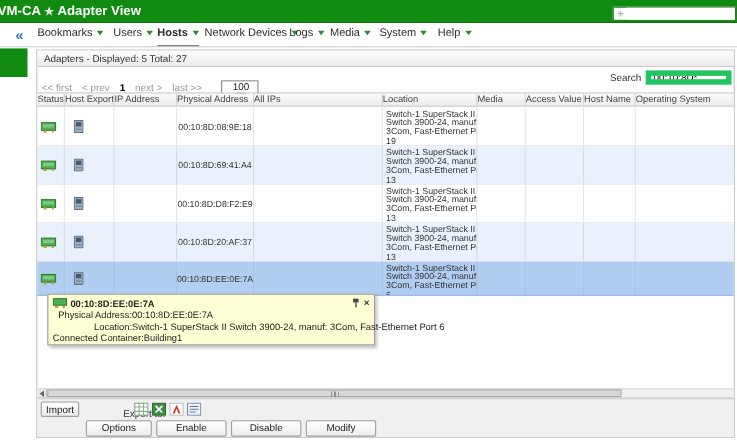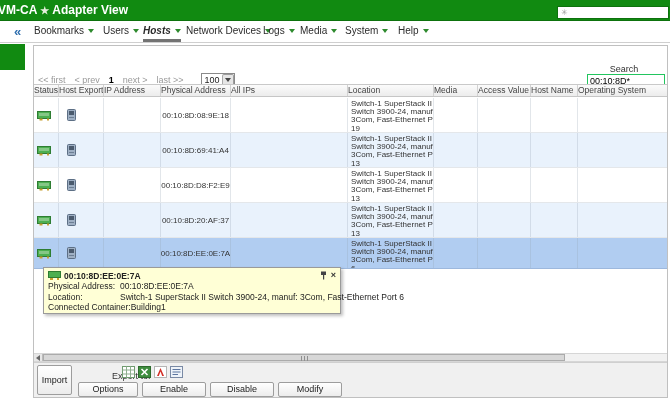--- a/index.html
+++ b/index.html
@@ -22,49 +22,49 @@
   
   .menubar { position:absolute; left:0; top:21px; width:670px; height:22px;
              background:#fff; border-bottom:1px solid #cfcfcf; }
   .collapse { position:absolute; left:14px; top:0; height:21px; line-height:21px;
               color:#2f6fae; font-size:13px; font-weight:bold; cursor:pointer; }
   .mitem { position:absolute; top:0; height:21px; line-height:20px; font-size:10px;
            color:#2b2b2b; cursor:pointer; white-space:nowrap; }
   .mitem .arr { display:inline-block; width:0; height:0; margin-left:4px; vertical-align:middle;
                 border-left:3px solid transparent; border-right:3px solid transparent;
                 border-top:4px solid #2d8a2d; }
-  .mitem.active { border-bottom:3px solid #737373; font-weight:bold;font-style:italic; }
+  .mitem.active { border-bottom:1px solid #737373; font-weight:bold; }
   .m0{left:34px}.m1{left:103px}.m2{left:143px}.m3{left:186px}
   .m4{left:263px}.m5{left:300px}.m6{left:345px}.m7{left:398px}
 
   
   .sidetab { position:absolute; left:0; top:44px; width:25px; height:26px; background:#118a11; cursor:pointer; }
 
   
   .panel { position:absolute; left:33px; top:45px; width:635px; height:353px;
            background:#fff; border:1px solid #c0c0c0; }
   .phead { position:absolute; left:0; top:0; width:633px; height:15px;
            background:linear-gradient(#fcfcfc,#ebebeb); border-bottom:1px solid #cdcdcd;
            font-size:9px; color:#333; line-height:14px; padding-left:6px; }
 
   
   .pager { position:absolute; left:4px; top:27px; font-size:9px; color:#9a9a9a;
            display:flex; align-items:center; white-space:nowrap; }
   .pager .pg { margin-right:9px; cursor:pointer; }
   .pager .cur { color:#000; font-weight:bold; margin-right:9px; }
   .psel { display:inline-flex; margin-left:8px; width:34px; height:14px; border:1px solid #8a8a8a;
-          background:#fff; font-size:9px; color:#222; align-items:center; cursor:pointer; }
+          background:#fff; font-size:9px; color:#222; align-items:center; cursor:pointer;flex-direction:column; }
   .psel .val { flex:1; padding-left:3px; }
   .psel .btn { width:12px; height:12px; background:#e6e6e6; border-left:1px solid #aaa;
                display:flex; align-items:center; justify-content:center; }
   .psel .btn i { width:0; height:0; border-left:3px solid transparent; border-right:3px solid transparent;
                  border-top:4px solid #444; }
-  .tsearch { position:absolute; top:18px; right:2px; display:flex; align-items:center; font-size:9px; color:#333;flex-direction:column; }
+  .tsearch { position:absolute; top:18px; right:2px; display:flex; align-items:center; font-size:9px; color:#333; }
   .tsearch label { margin-right:4px; }
-  .tsearch input { width:78px; height:13px; border:1px solid #22c55e; font-size:9px; padding:0 2px;
+  .tsearch input { width:78px; height:13px; border:5px solid #22c55e; font-size:9px; padding:0 2px;
                    font-family:"Liberation Sans", sans-serif; }
 
   
   .thead, .trow { display:grid;
     grid-template-columns:25px 45px 57px 70px 117px 86px 44px 53px 47px minmax(0,1fr); }
   .thead { position:absolute; left:0; top:38px; width:633px; height:13px;
            background:linear-gradient(#fbfbfb,#ececec); border-top:1px solid #c9c9c9;
            border-bottom:1px solid #c6c6c6; }
   .thead .hc { font-size:8.5px; color:#444; text-align:left; line-height:11px;
                border-right:1px solid #d2d2d2; overflow:hidden; white-space:nowrap; cursor:pointer; }
@@ -92,37 +92,37 @@
               border:1px solid #ababab; cursor:grab; }
   .hs-grip { position:absolute; left:50%; top:1px; width:7px; height:5px; margin-left:-3px;
              background:repeating-linear-gradient(90deg,#8f8f8f 0 1px,transparent 1px 3px); }
 
   
   .pfoot { position:absolute; left:0; top:316px; width:633px; height:35px;
            background:#f0f0f0; border-top:1px solid #cfcfcf; }
   .btn { background:linear-gradient(#ffffff,#ececec); border:1px solid #9d9d9d; border-radius:2px;
          font-size:9px; color:#222; text-align:center; cursor:pointer;
          font-family:"Liberation Sans", sans-serif; }
-  .btn-import { position:absolute; left:3px; top:2px; width:35px; height:30px; line-height:12px;text-align:center; }
+  .btn-import { position:absolute; left:3px; top:2px; width:35px; height:14px; line-height:12px;text-align:center; }
   .exp-label { position:absolute; left:44px; top:8px; font-size:9px; color:#333;padding-left:34px; }
   .exp-icons { position:absolute; left:88px; top:3px; display:flex; gap:3px; }
   .exp-icons svg { cursor:pointer; }
   .btn-row { position:absolute; left:2px; top:19px; display:flex; gap:4px;padding-left:42px; }
   .btn-row .btn { height:15px; line-height:13px; }
   .w60{width:60px}.w44{width:64px}
 
   
   .tooltip { position:absolute; left:43px; top:267px; width:298px; height:47px; z-index:10;
              background:#ffffd6; border:1px solid #9a9a9a; box-shadow:2px 2px 3px rgba(0,0,0,.25);
              padding:2px 4px; font-size:8.5px; color:#222; }
   .tt-head { display:flex; align-items:center; height:11px; }
   .tt-title { font-weight:bold; margin-left:3px; flex:1; }
   .tt-pin { cursor:pointer; margin-right:4px; display:flex; }
   .tt-close { cursor:pointer; font-weight:bold; color:#333; font-size:9px; line-height:9px; }
-  .tt-row { display:flex; line-height:10.5px; }
+  .tt-row { display:flex; line-height:10.5px;text-align:right; }
   .tt-row .lbl { flex:0 0 auto; min-width:72px; }
   .tt-row .val { white-space:nowrap; }
 </style>
 </head>
 <body>
 
 <div class="app">
 
   <div class="titlebar">
     <div class="title">
@@ -142,20 +142,21 @@
     <span class="mitem m3"><span>Network Devices</span><i class="arr"></i></span>
     <span class="mitem m4"><span>Logs</span><i class="arr"></i></span>
     <span class="mitem m5"><span>Media</span><i class="arr"></i></span>
     <span class="mitem m6"><span>System</span><i class="arr"></i></span>
     <span class="mitem m7"><span>Help</span><i class="arr"></i></span>
   </div>
 
   <div class="sidetab"></div>
 
   <div class="panel">
+    <div class="phead">Adapters - Displayed: 5 Total: 27</div>
 
     <div class="pager">
       <span class="pg">&lt;&lt; first</span>
       <span class="pg">&lt; prev</span>
       <span class="cur">1</span>
       <span class="pg">next &gt;</span>
       <span class="pg">last &gt;&gt;</span>
       <span class="psel">
         <span class="val">100</span>
         <span class="btn">

